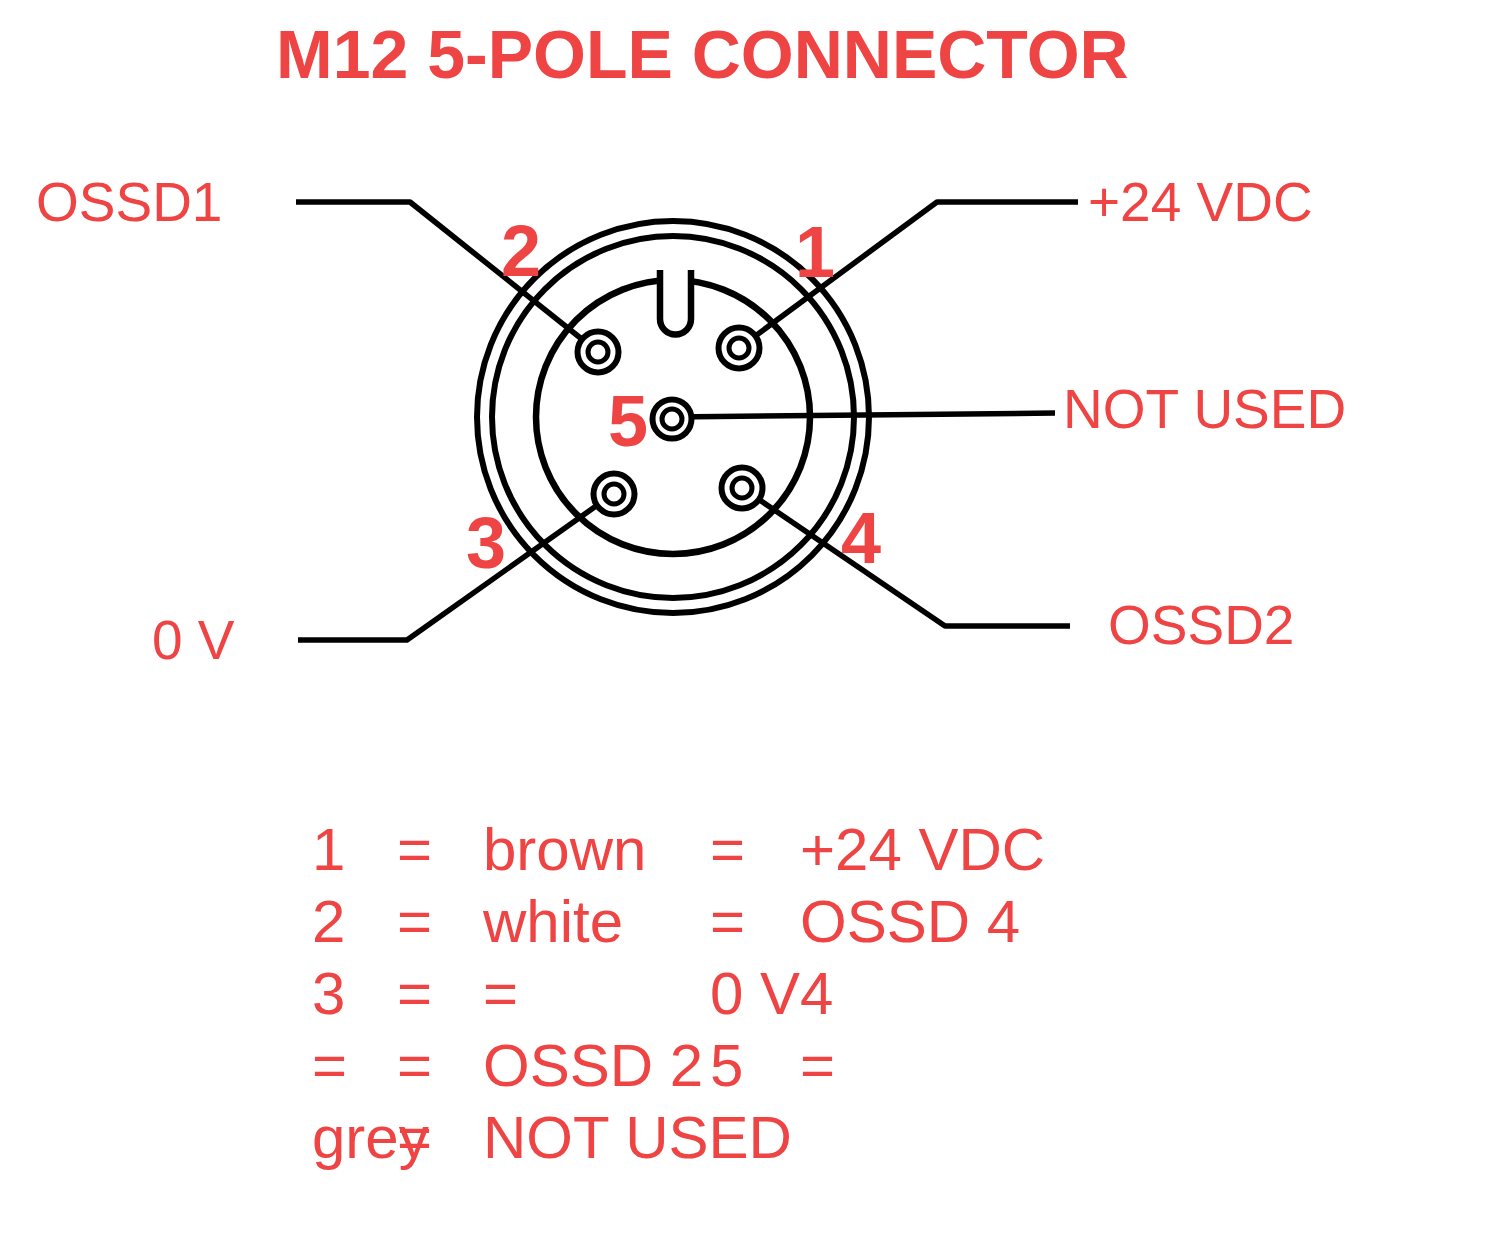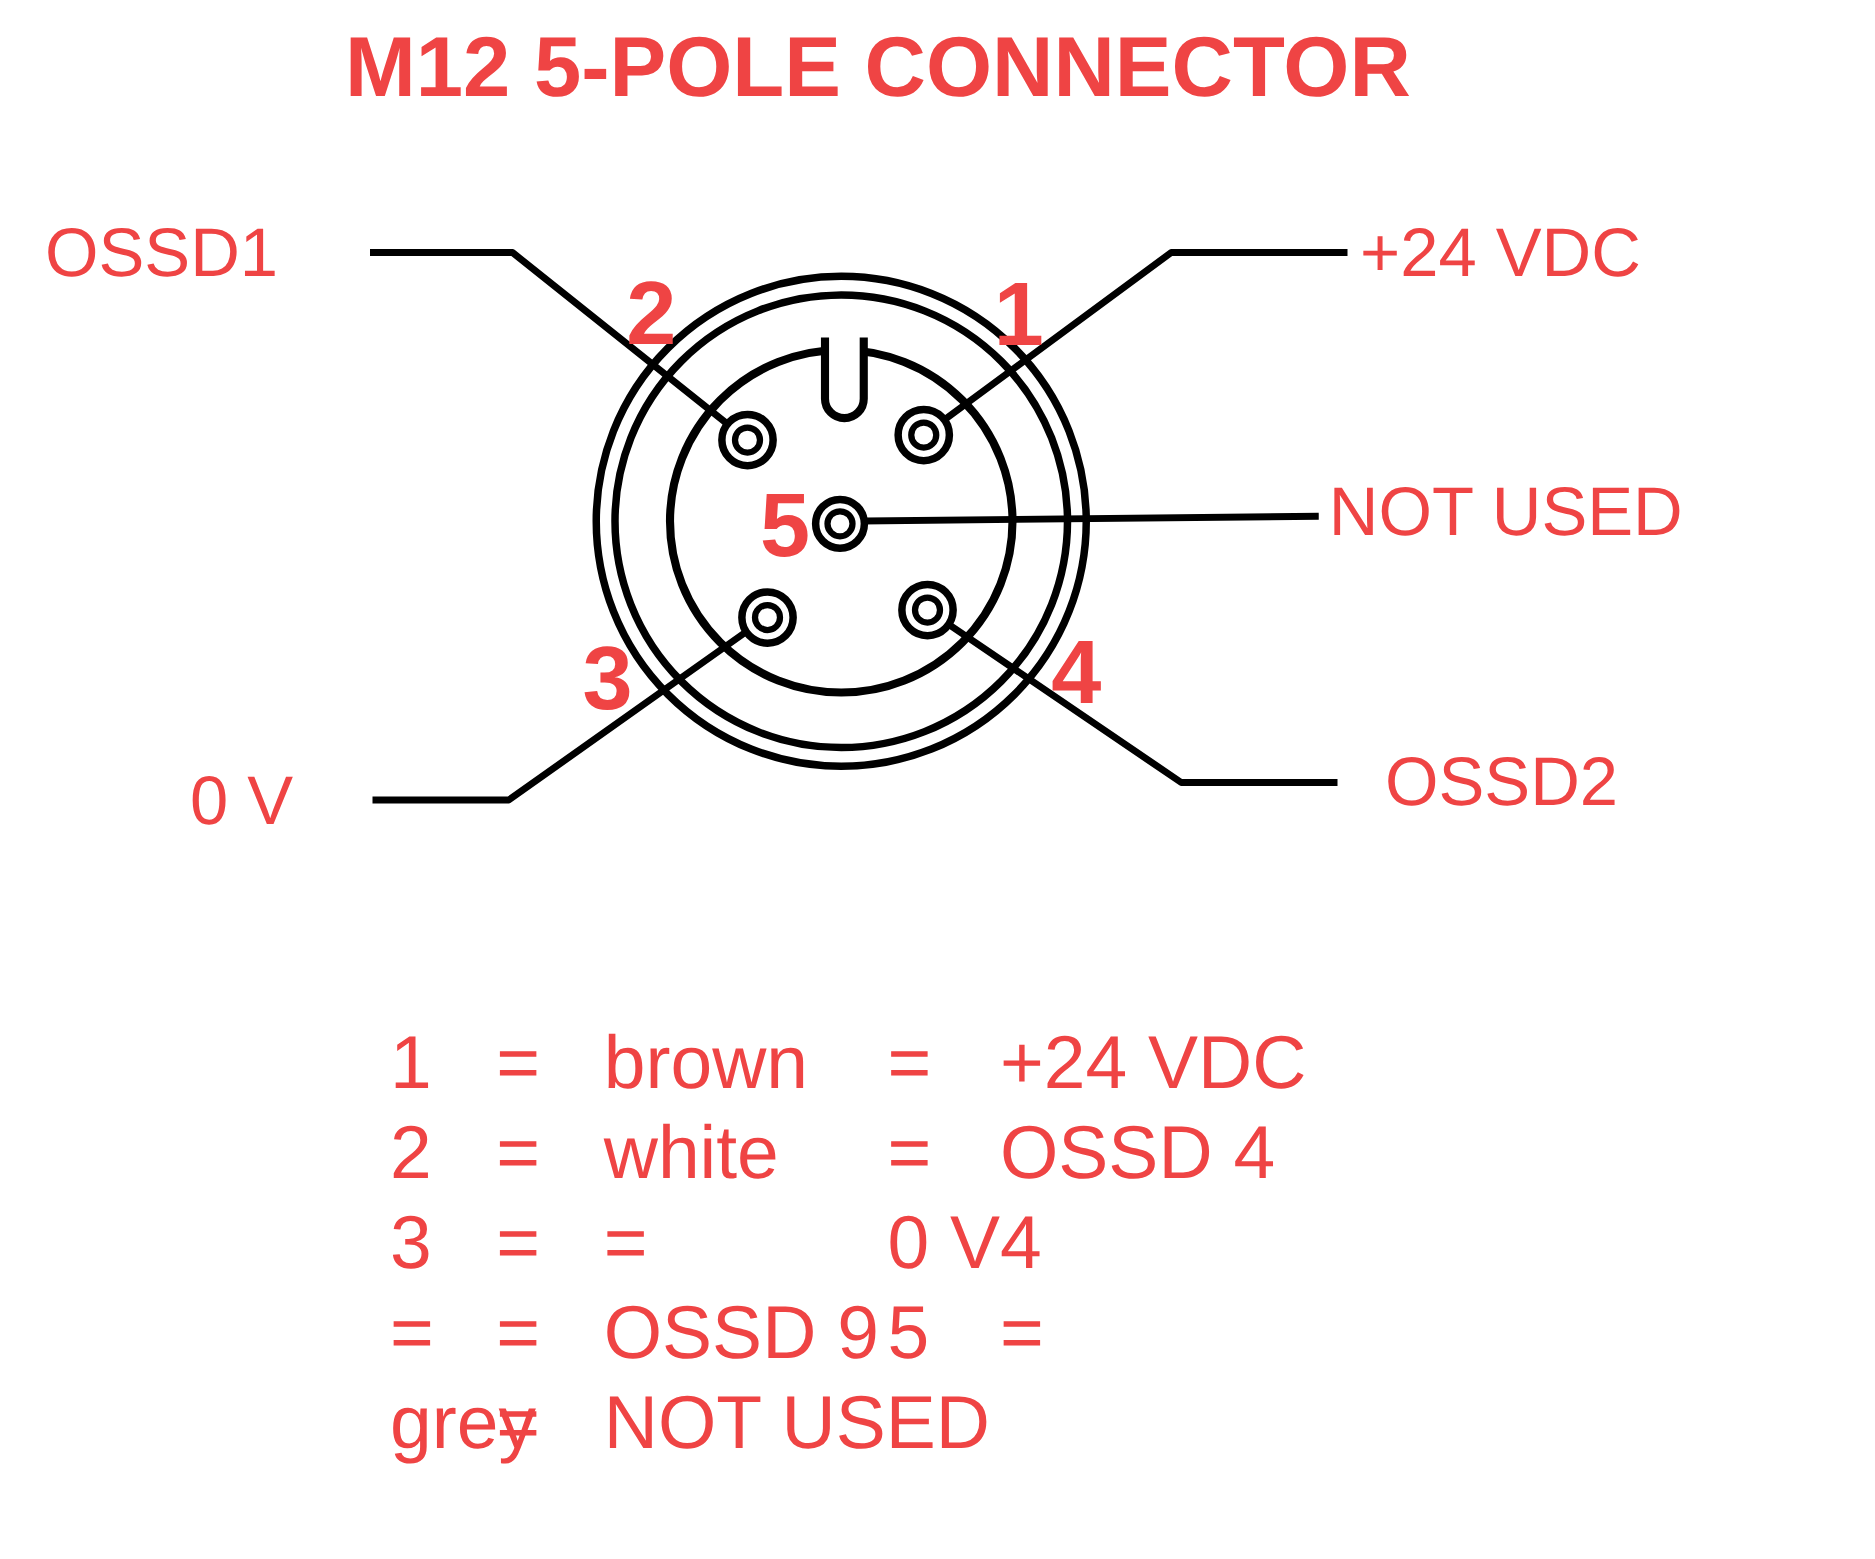--- a/index.html
+++ b/index.html
@@ -139,21 +139,21 @@
     <span>OSSD 4</span>
 
     <span>3</span>
     <span>=</span>
     <span>=</span>
     <span>0 V</span>
 
     <span>4</span>
     <span>=</span>
     <span>=</span>
-    <span>OSSD 9</span>
+    <span>OSSD 2</span>
 
     <span>5</span>
     <span>=</span>
     <span>grey</span>
     <span>=</span>
     <span>NOT USED</span>
   </div>
 
 </div>
 

